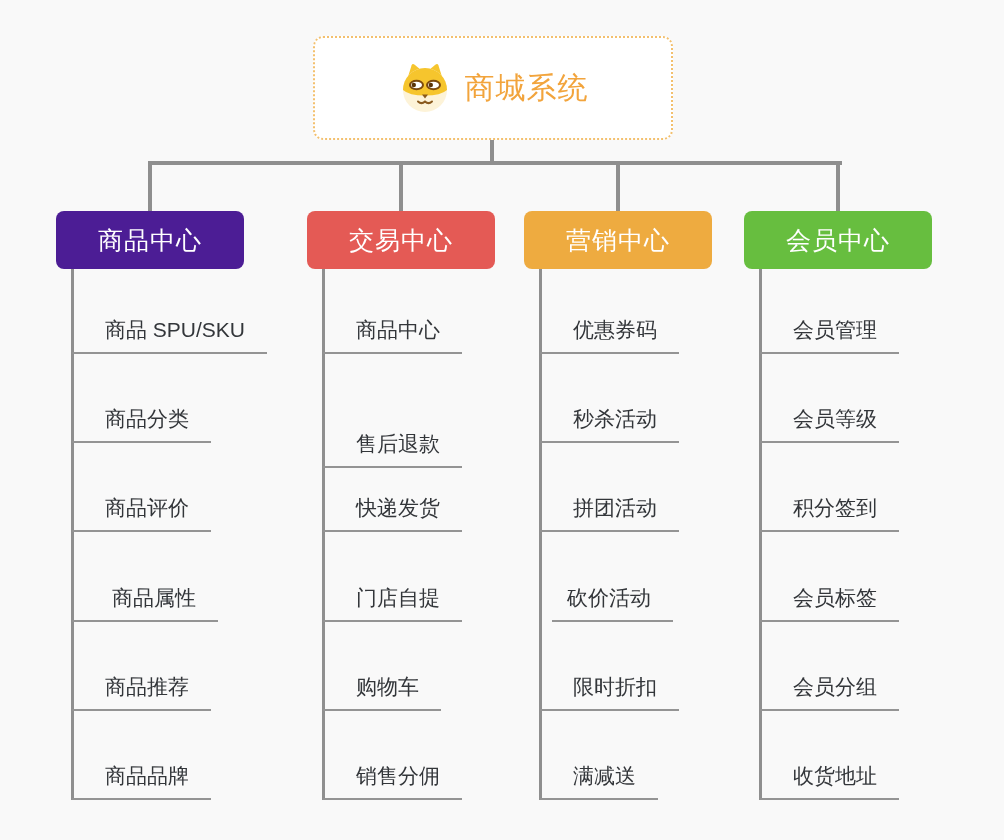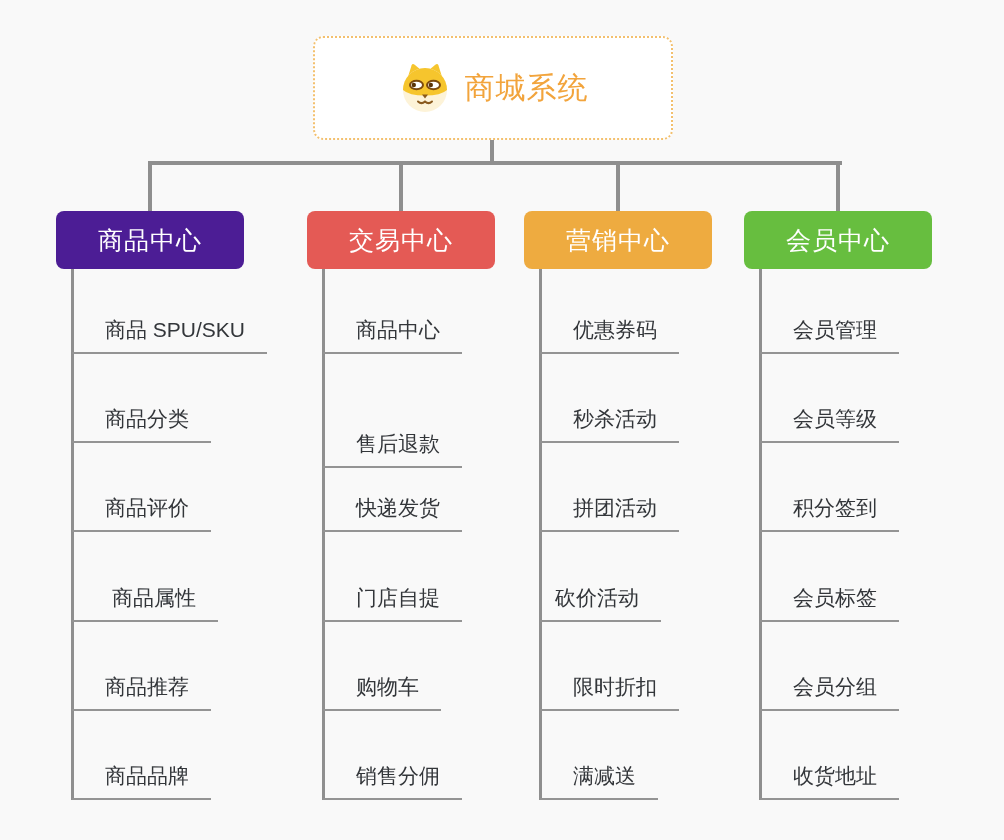--- a/index.html
+++ b/index.html
@@ -111,21 +111,21 @@
       <div class="branch">
     <div class="vline drop" style="left: 616px; top: 163px; width: 4px; height: 48px;"></div>
     <div class="bnode" style="left: 524px; background: rgb(238, 171, 64);">
       <span class="bnode-label">营销中心</span>
     </div>
     <div class="vline stem" style="left: 539px; top: 269px; width: 3px; height: 531px;"></div>
     <div class="items">
           <div class="item" style="left: 540px; top: 315px;">优惠券码</div>
           <div class="item" style="left: 540px; top: 404.2px;">秒杀活动</div>
           <div class="item" style="left: 540px; top: 493.4px;">拼团活动</div>
-          <div class="item" style="left: 540px; top: 582.6px; padding-left: 15px;">砍价活动</div>
+          <div class="item" style="left: 552px; top: 582.6px; padding-left: 15px;">砍价活动</div>
           <div class="item" style="left: 540px; top: 671.8px;">限时折扣</div>
           <div class="item" style="left: 540px; top: 761px;">满减送</div>
         </div>
   </div>
       <div class="branch">
     <div class="vline drop" style="left: 836px; top: 163px; width: 4px; height: 48px;"></div>
     <div class="bnode" style="left: 744px; background: rgb(103, 190, 63);">
       <span class="bnode-label">会员中心</span>
     </div>
     <div class="vline stem" style="left: 759px; top: 269px; width: 3px; height: 531px;"></div>

